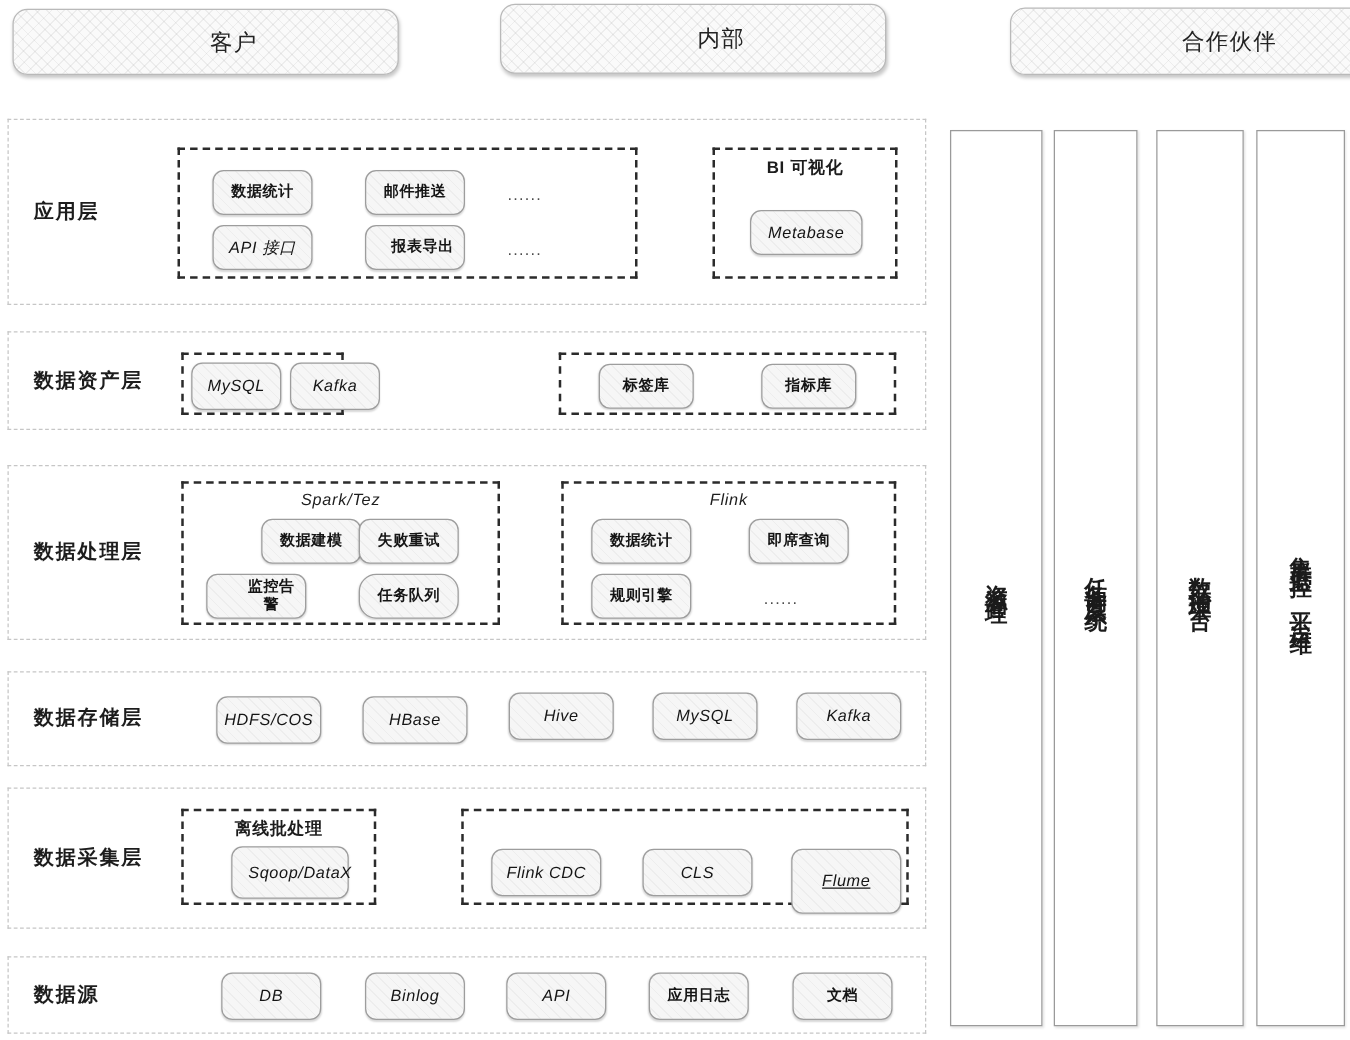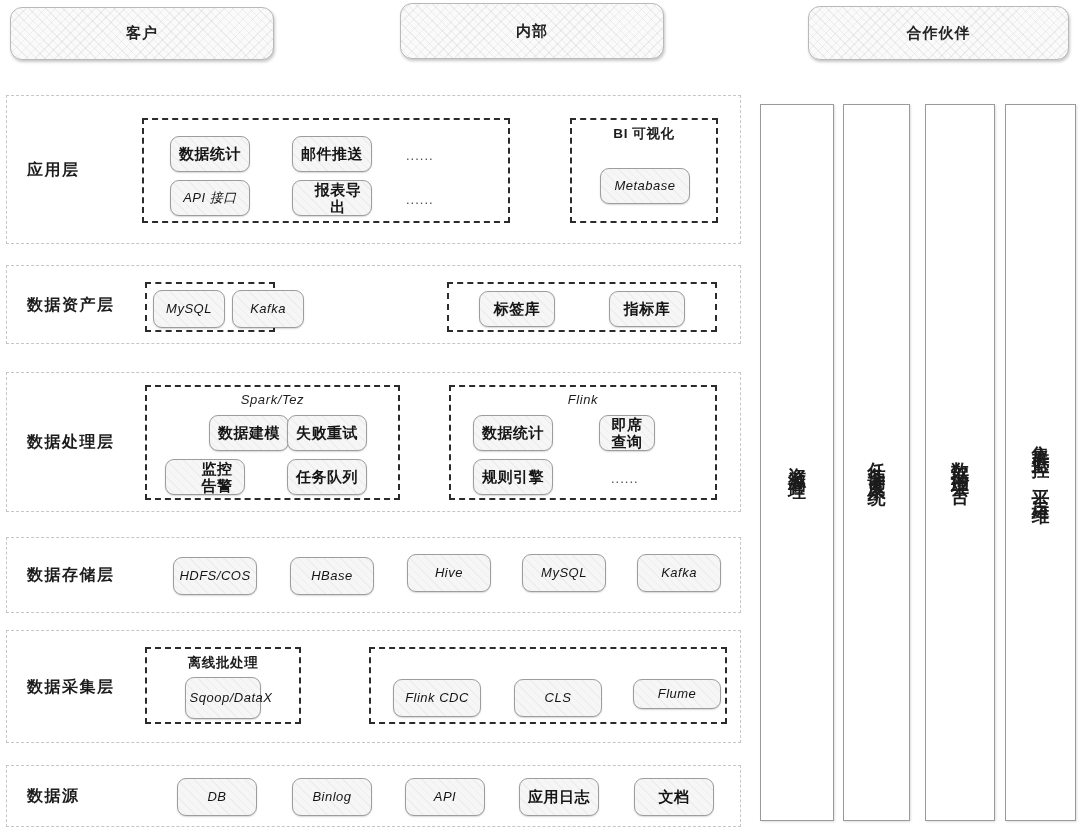--- a/index.html
+++ b/index.html
@@ -22,24 +22,25 @@
     border: 1px solid #b9b9b9;
     border-radius: 12px;
     background-color: #fafafa;
     background-image:
       repeating-linear-gradient(45deg, rgba(150,150,150,.13) 0 1px, transparent 1px 6px),
       repeating-linear-gradient(-45deg, rgba(150,150,150,.13) 0 1px, transparent 1px 7px);
     box-shadow: 1px 2px 3px rgba(0,0,0,.22);
     display: flex;
     align-items: center;
     justify-content: center;
-    font-size: 15px;
-    font-weight: 700;
+    font-size: 18px;
+    font-weight: 400;
     letter-spacing: 1px;
     color: #232323;
+    padding-left: 45px;
   }
   #banner-0 { left: 10px;  top: 7px;  width: 262px; height: 51px; }
   #banner-1 { left: 400px; top: 3px;  width: 262px; height: 54px; }
   #banner-2 { left: 808px; top: 6px;  width: 259px; height: 52px; }
 
   
   .layer {
     position: absolute;
     left: 6px;
     width: 735px;
@@ -93,21 +94,21 @@
     border: 1px solid #9d9d9d;
     border-radius: 9px;
     background-color: #f6f6f6;
     background-image:
       repeating-linear-gradient(45deg, rgba(160,160,160,.10) 0 1px, transparent 1px 6px);
     box-shadow: 0 1px 1.5px rgba(0,0,0,.16);
     display: flex;
     align-items: center;
     justify-content: center;
     text-align: center;
-    font-size: 15px;
+    font-size: 12px;
     color: #151515;
     box-sizing: border-box;
     line-height: 1.15;
     padding: 2px 4px;
   }
   .node.latin { font-style: italic; letter-spacing: .5px; font-size: 13px; }
   .node.cjk { font-weight: 600; letter-spacing: .5px; }
   .ellipsis {
     position: absolute;
     font-size: 13px;
@@ -197,26 +198,26 @@
 </div>
 
 <div class="layer" id="layer-data-processing" style="top:372px;height:140px;">
   <div class="layer-label">数据处理层</div>
   <div class="layer-body">
     <div class="group" style="left:8px;top:12px;width:255px;height:115px;">
       <div class="group-title">Spark/Tez</div>
       <div class="node cjk" style="left:18px;top:28px;width:80px;height:36px;margin-left:44px;">数据建模</div>
       <div class="node cjk" style="left:140px;top:28px;width:80px;height:36px;text-align:right;">失败重试</div>
       <div class="node cjk" style="left:18px;top:72px;width:80px;height:36px;padding-left:28px;">监控告警</div>
-      <div class="node cjk" style="left:140px;top:72px;width:80px;height:36px;">任务队列</div>
+      <div class="node cjk" style="left:140px;top:72px;width:80px;height:36px;border-radius:14px;">任务队列</div>
     </div>
     <div class="group" style="left:312px;top:12px;width:268px;height:115px;">
       <div class="group-title">Flink</div>
       <div class="node cjk" style="left:22px;top:28px;width:80px;height:36px;">数据统计</div>
-      <div class="node cjk" style="left:148px;top:28px;width:56px;height:36px;">即席查询</div>
+      <div class="node cjk" style="left:148px;top:28px;width:80px;height:36px;">即席查询</div>
       <div class="node cjk" style="left:22px;top:72px;width:80px;height:36px;">规则引擎</div>
       <div class="ellipsis" style="left:160px;top:84px;">......</div>
     </div>
   </div>
 </div>
 
 <div class="layer" id="layer-data-storage" style="top:537px;height:76px;">
   <div class="layer-label">数据存储层</div>
   <div class="layer-body">
     <div class="node latin" style="left:36px;top:19px;width:84px;height:38px;">HDFS/COS</div>
@@ -225,26 +226,26 @@
     <div class="node latin" style="left:385px;top:16px;width:84px;height:38px;">MySQL</div>
     <div class="node latin" style="left:500px;top:16px;width:84px;height:38px;">Kafka</div>
   </div>
 </div>
 
 <div class="layer" id="layer-data-collection" style="top:630px;height:113px;">
   <div class="layer-label">数据采集层</div>
   <div class="layer-body">
     <div class="group" style="left:8px;top:16px;width:156px;height:77px;">
       <div class="group-title cjk">离线批处理</div>
-      <div class="node latin" style="left:38px;top:28px;width:76px;height:42px;padding-left:20px;">Sqoop/DataX</div>
+      <div class="node latin" style="left:38px;top:28px;width:94px;height:42px;padding-left:20px;">Sqoop/DataX</div>
     </div>
     <div class="group" style="left:232px;top:16px;width:358px;height:77px;">
       <div class="node latin" style="left:22px;top:30px;width:88px;height:38px;">Flink CDC</div>
       <div class="node latin" style="left:143px;top:30px;width:88px;height:38px;">CLS</div>
-      <div class="node latin" style="left:262px;top:30px;width:88px;height:30px;">Flume</div>
+      <div class="node latin" style="left:262px;top:30px;width:88px;height:52px;text-decoration:underline;">Flume</div>
     </div>
   </div>
 </div>
 
 <div class="layer" id="layer-data-source" style="top:765px;height:62px;">
   <div class="layer-label">数据源</div>
   <div class="layer-body">
     <div class="node latin" style="left:40px;top:12px;width:80px;height:38px;">DB</div>
     <div class="node latin" style="left:155px;top:12px;width:80px;height:38px;">Binlog</div>
     <div class="node latin" style="left:268px;top:12px;width:80px;height:38px;">API</div>

